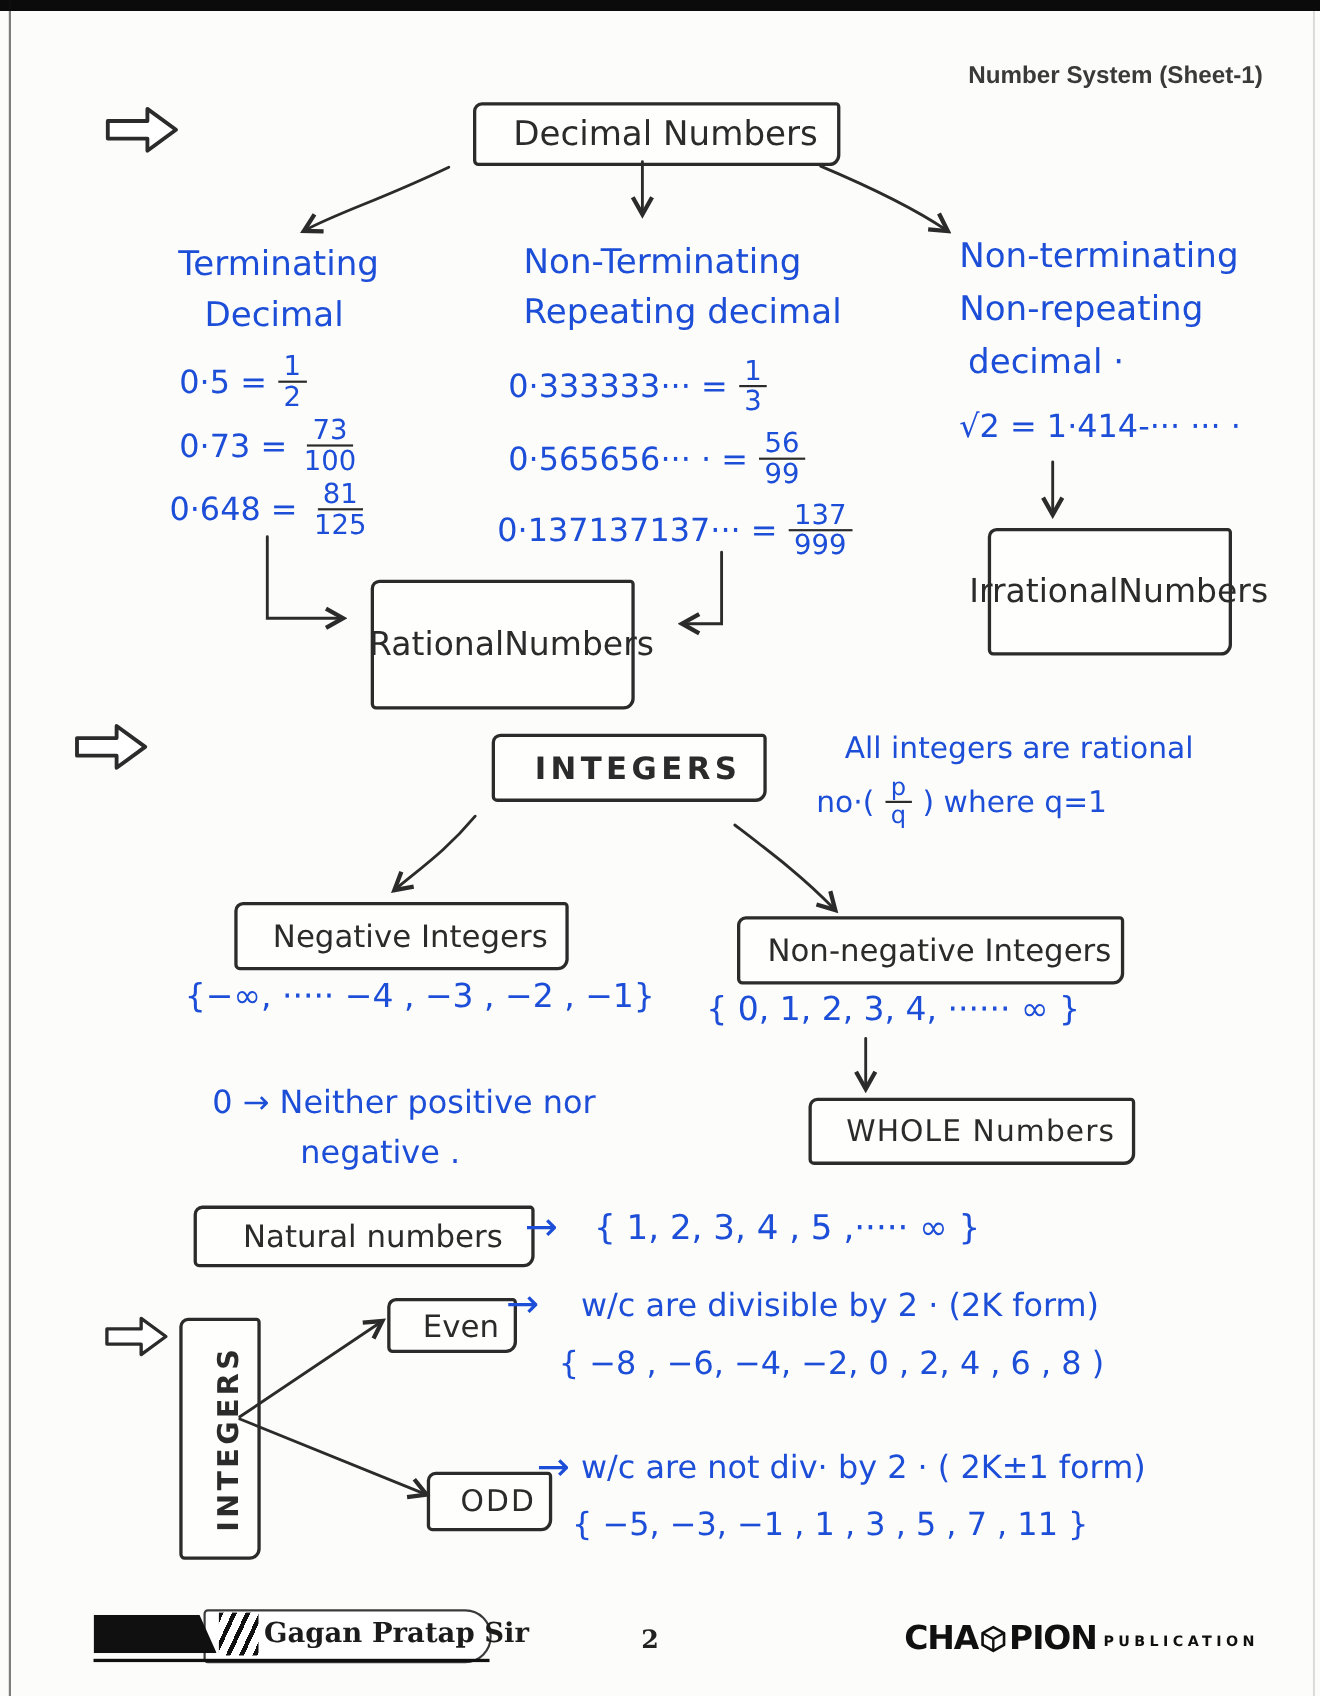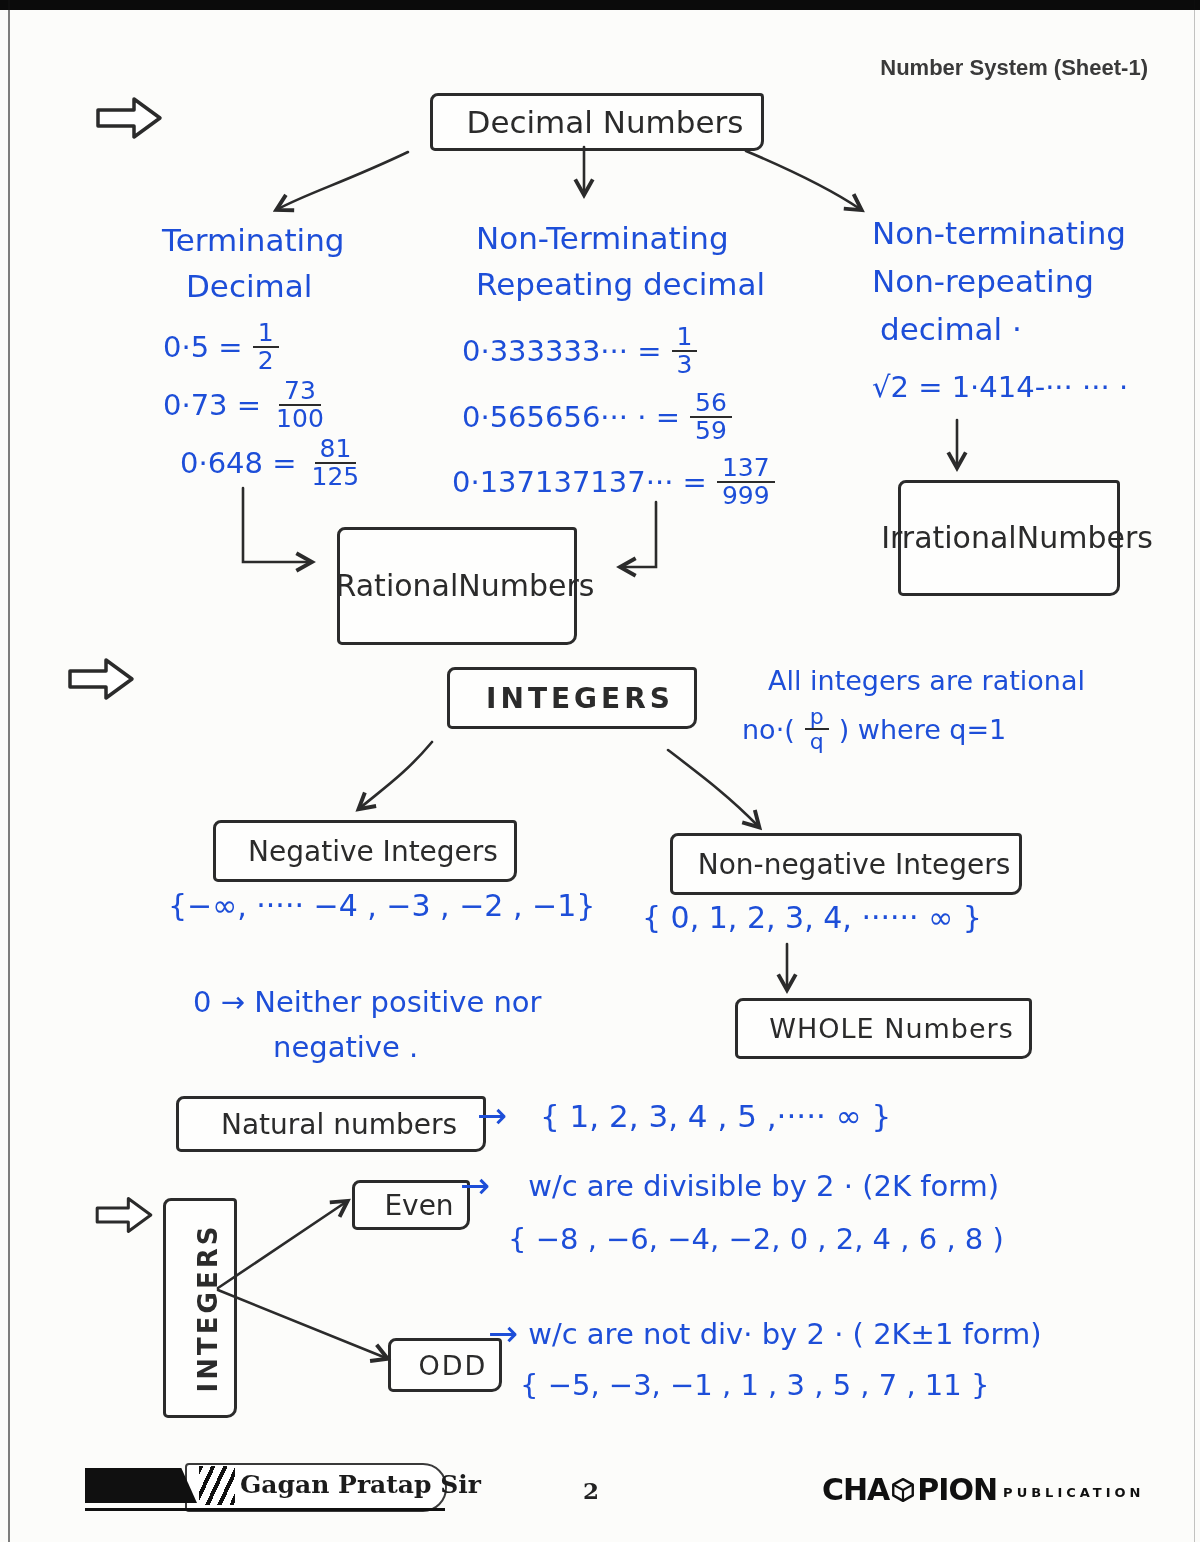--- a/index.html
+++ b/index.html
@@ -86,21 +86,21 @@
     <span class="den">2</span>
   </span>
 </div>
 <div class="hw row" style="left:163px; top:378px;">
   <span>0·73 =</span>
   <span class="frac">
     <span class="num">73</span>
     <span class="den">100</span>
   </span>
 </div>
-<div class="hw row" style="left:180px; top:436px;">
+<div class="hw row" style="left:154px; top:436px;">
   <span>0·648 =</span>
   <span class="frac">
     <span class="num">81</span>
     <span class="den">125</span>
   </span>
 </div>
 
 <div class="hw" style="left:476px; top:220px; font-size:31px;">Non-Terminating</div>
 <div class="hw" style="left:476px; top:266px; font-size:31px;">Repeating decimal</div>
 
@@ -108,21 +108,21 @@
   <span>0·333333··· =</span>
   <span class="frac">
     <span class="num">1</span>
     <span class="den">3</span>
   </span>
 </div>
 <div class="hw row" style="left:462px; top:390px;">
   <span>0·565656··· · =</span>
   <span class="frac">
     <span class="num">56</span>
-    <span class="den">59</span>
+    <span class="den">99</span>
   </span>
 </div>
 <div class="hw row" style="left:452px; top:455px;">
   <span>0·137137137··· =</span>
   <span class="frac">
     <span class="num">137</span>
     <span class="den">999</span>
   </span>
 </div>
 

